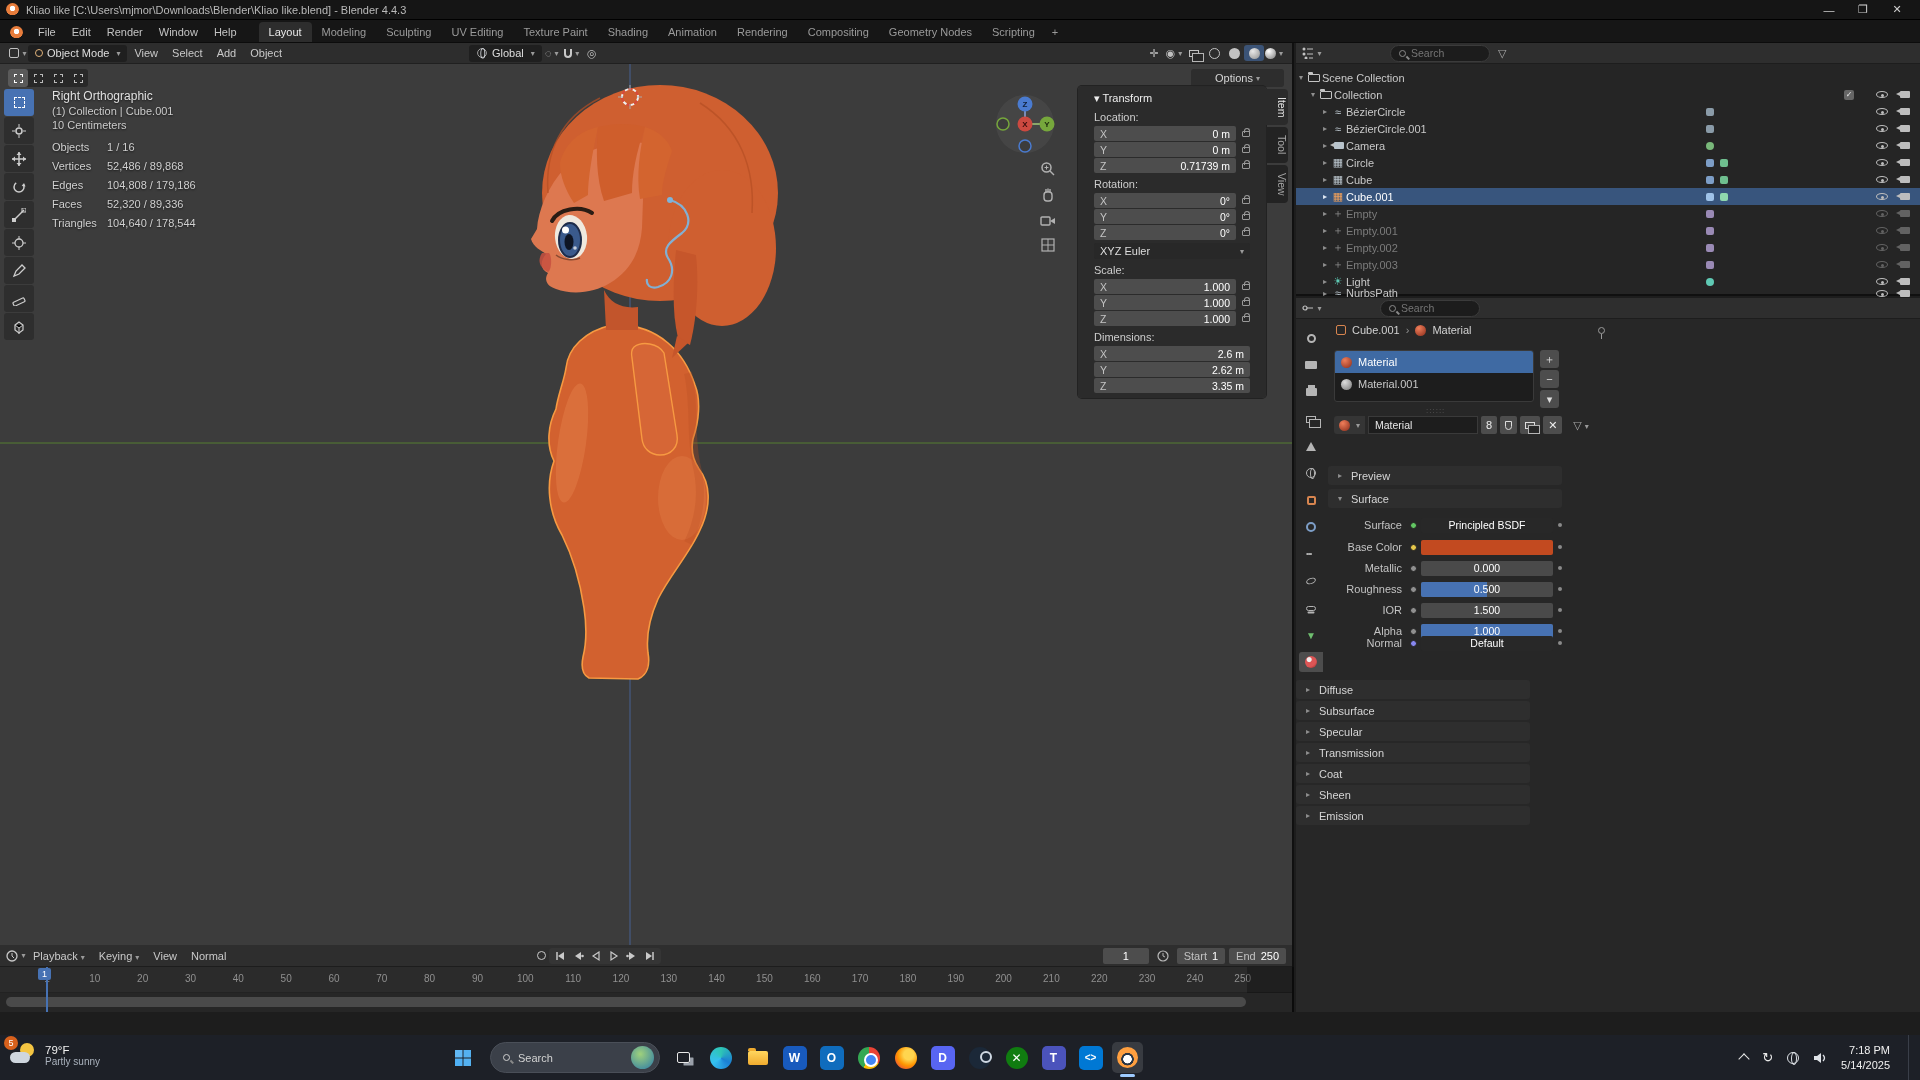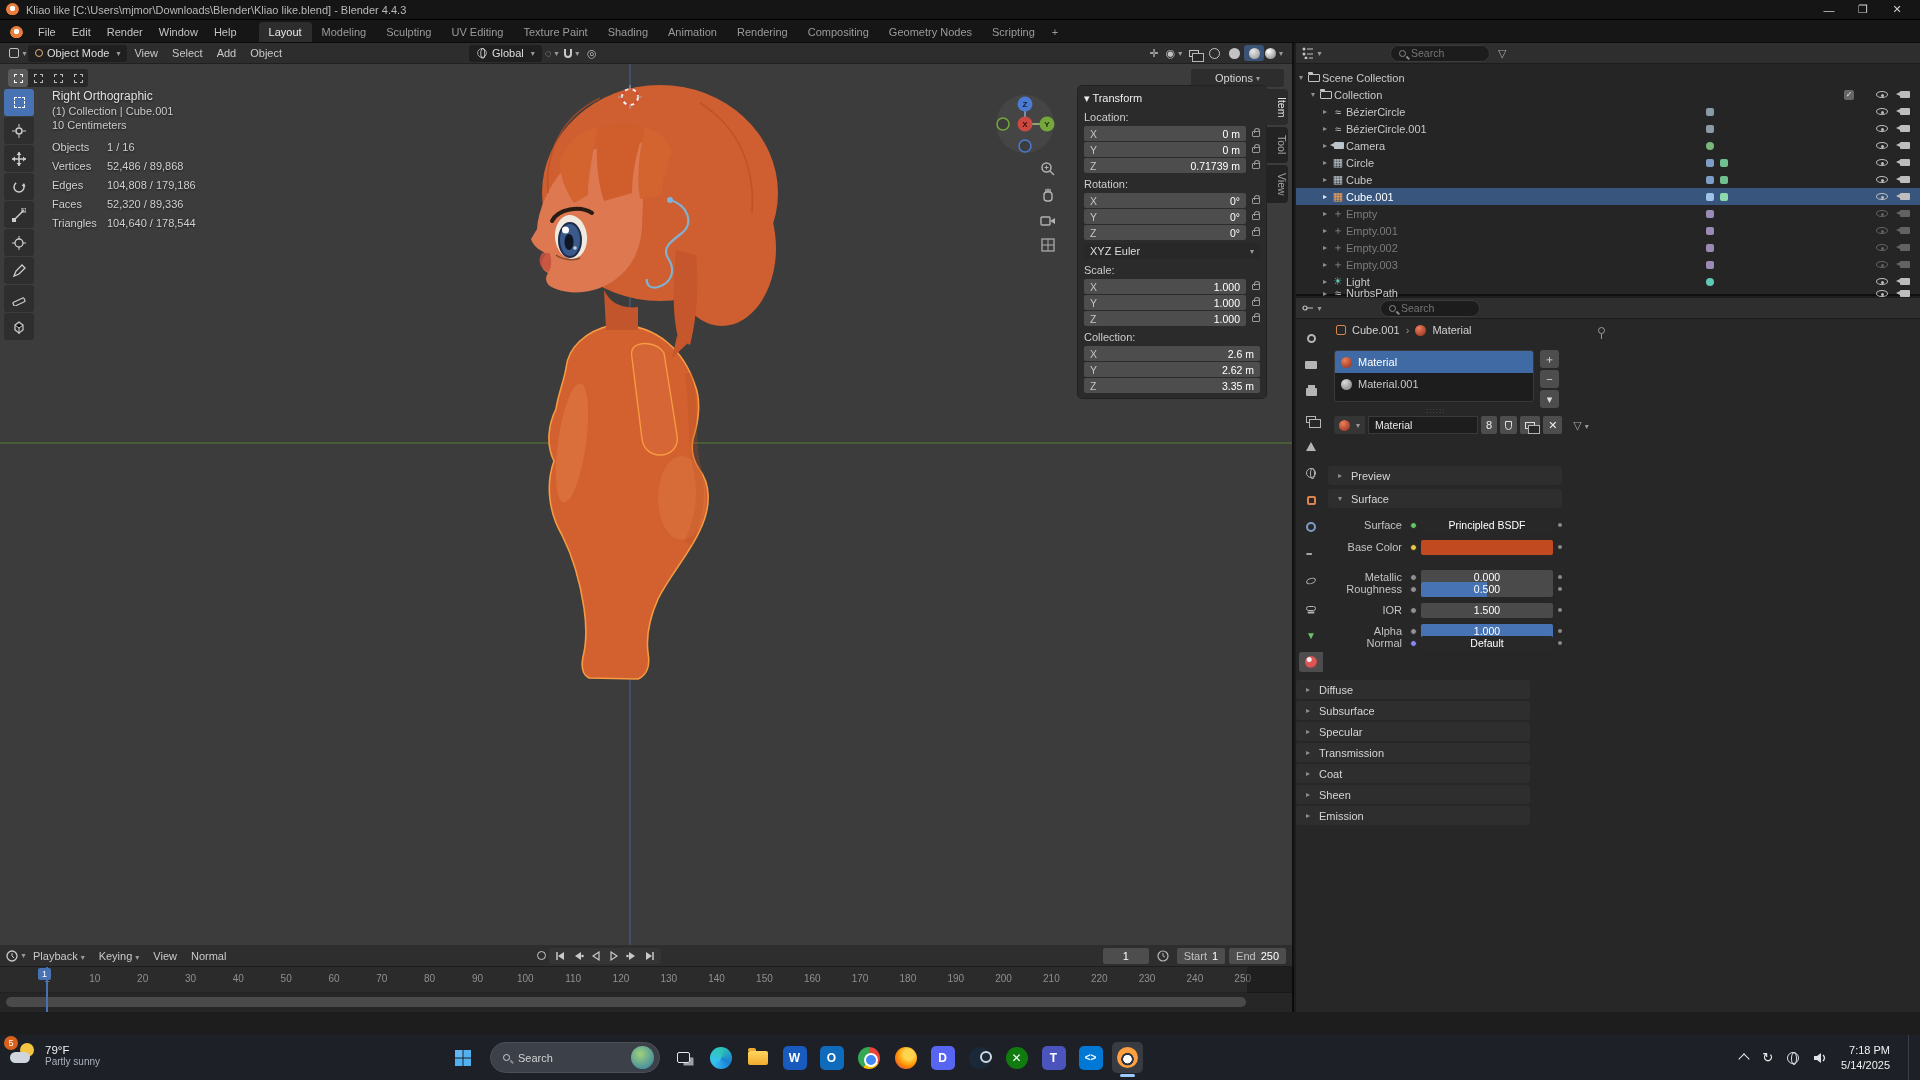--- a/index.html
+++ b/index.html
@@ -49,21 +49,21 @@
   .selmode{position:absolute;left:8px;top:26px;display:flex;background:#282828;border-radius:3px;z-index:8;}
   .smbtn{width:20px;height:18px;display:flex;align-items:center;justify-content:center;color:#bbb;font-size:9px;}
   .smbtn.active{background:#5a5a5a;border-radius:3px;color:#fff;}
   .optbtn{position:absolute;right:8px;top:26px;background:#2a2a2ad9;border-radius:3px;height:18px;display:flex;align-items:center;padding:0 24px;color:#d5d5d5;z-index:8;}
   .ovl{position:absolute;left:52px;top:46px;z-index:7;color:#d6d6d6;text-shadow:0 1px 2px rgba(0,0,0,.6);}
   .ovl .t1{font-size:12px;color:#e0e0e0;}
   .ovl .t2,.ovl .t3{font-size:11px;color:#cbcbcb;margin-top:2px;}
   .stats{margin-top:10px;font-size:11px;color:#d0d0d0;}
   .stats .srow{display:flex;margin-top:7px;}
   .stats .sl{width:55px;}
-  .npanel{position:absolute;left:1078px;top:43px;width:188px;height:312px;background:rgba(43,43,43,.96);border-radius:4px;z-index:8;padding:6px 6px;box-shadow:0 0 0 1px #222;}
+  .npanel{position:absolute;left:1078px;top:43px;width:188px;height:312px;background:rgba(43,43,43,.96);border-radius:4px;z-index:8;padding:6px 16px;box-shadow:0 0 0 1px #222;}
   .np-title{color:#ededed;font-size:11px;margin-bottom:6px;}
   .np-lab{color:#cdcdcd;margin:5px 0 3px;}
   .np-row{display:flex;align-items:center;margin-bottom:1px;}
   .np-row .field{flex:1;}
   .np-drop{background:#282828;border-radius:2px;height:16px;display:flex;align-items:center;padding:0 6px;color:#ddd;margin:3px 0;}
   .sidetabs{position:absolute;left:1266px;top:46px;z-index:8;display:flex;flex-direction:column;gap:2px;}
   .vtab{writing-mode:vertical-rl;background:#232323;color:#a6a6a6;padding:8px 0;width:22px;text-align:center;border-radius:0 4px 4px 0;font-size:10.5px;}
   .vtab.active{background:#2b2b2b;color:#e8e8e8;}
   .navbtn{position:absolute;width:22px;height:22px;display:flex;align-items:center;justify-content:center;z-index:7;opacity:.85;}
   
@@ -572,21 +572,21 @@
           </span>
           <span class="lock"></span>
         </div>
       <div class="np-row">
           <span class="field">
             <span class="ax">Z</span>
             <span>1.000</span>
           </span>
           <span class="lock"></span>
         </div>
-      <div class="np-lab">Collection:</div>
+      <div class="np-lab">Dimensions:</div>
       <div class="np-row">
           <span class="field">
             <span class="ax">X</span>
             <span>2.6 m</span>
           </span>
         </div>
       <div class="np-row">
           <span class="field">
             <span class="ax">Y</span>
             <span>2.62 m</span>
@@ -1043,21 +1043,21 @@
             <span class="wtxt">Principled BSDF</span>
           </span>
         <span class="deco"></span>
       </div>
       <div class="prow" style="top:240px">
         <span class="plab">Base Color</span>
         <span class="sock" style="background:#e6c84b"></span>
         <span class="wfield" style="background:#c24a20"></span>
         <span class="deco"></span>
       </div>
-      <div class="prow" style="top:270px">
+      <div class="prow" style="top:261px">
         <span class="plab">Metallic</span>
         <span class="sock" style="background:#909090"></span>
         <span class="wfield">
             <span class="wfill" style="width:0%"></span>
             <span class="wtxt">0.000</span>
           </span>
         <span class="deco"></span>
       </div>
       <div class="prow" style="top:282px">
         <span class="plab">Roughness</span>

